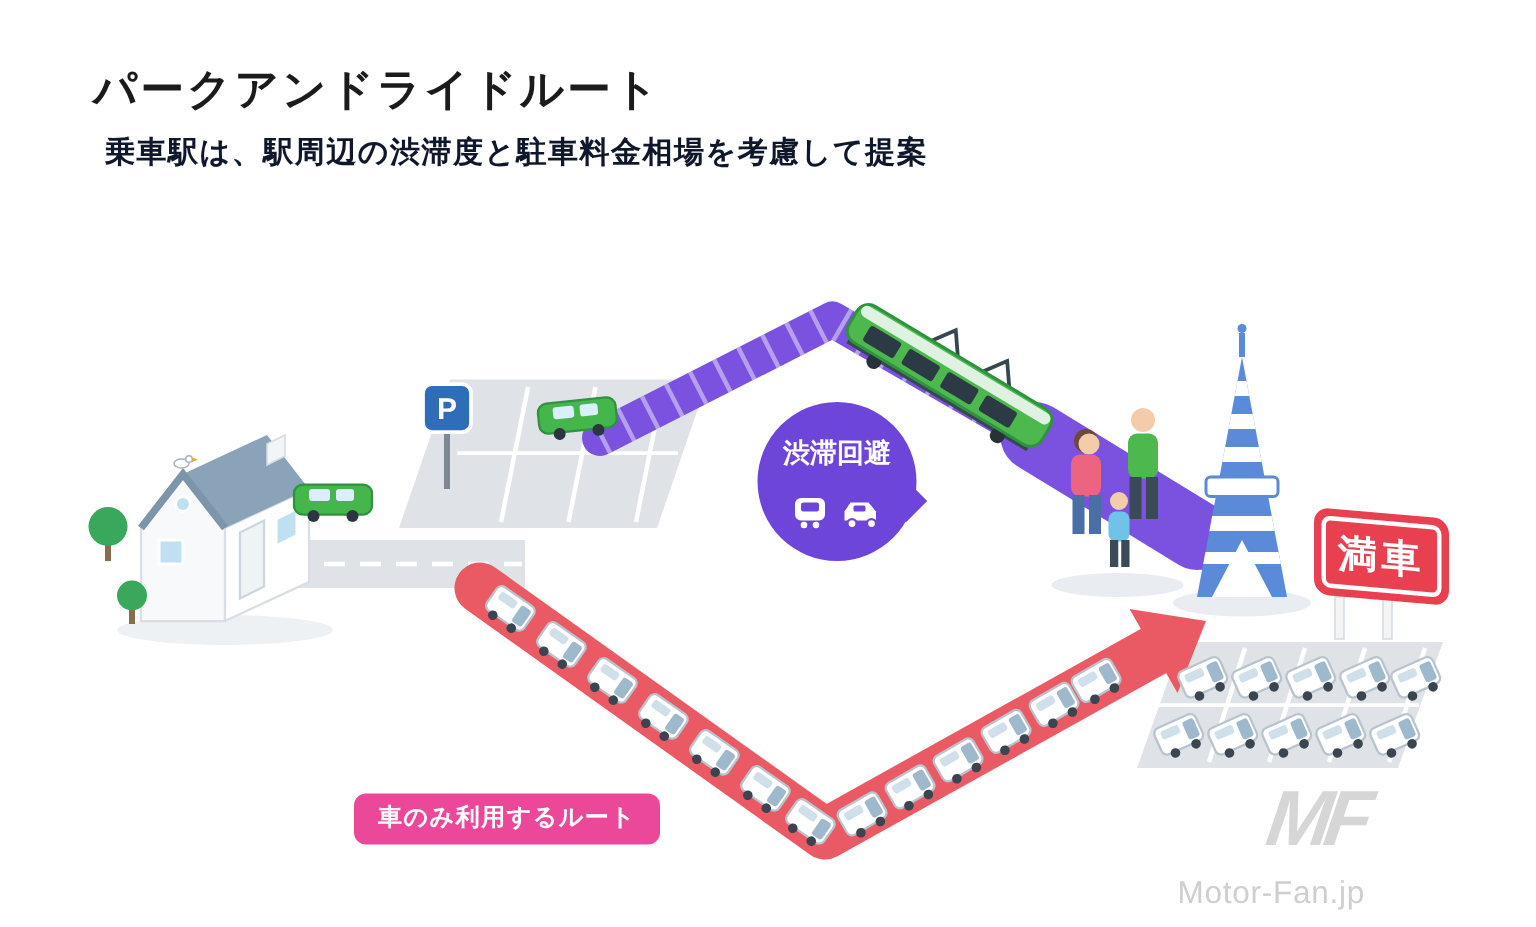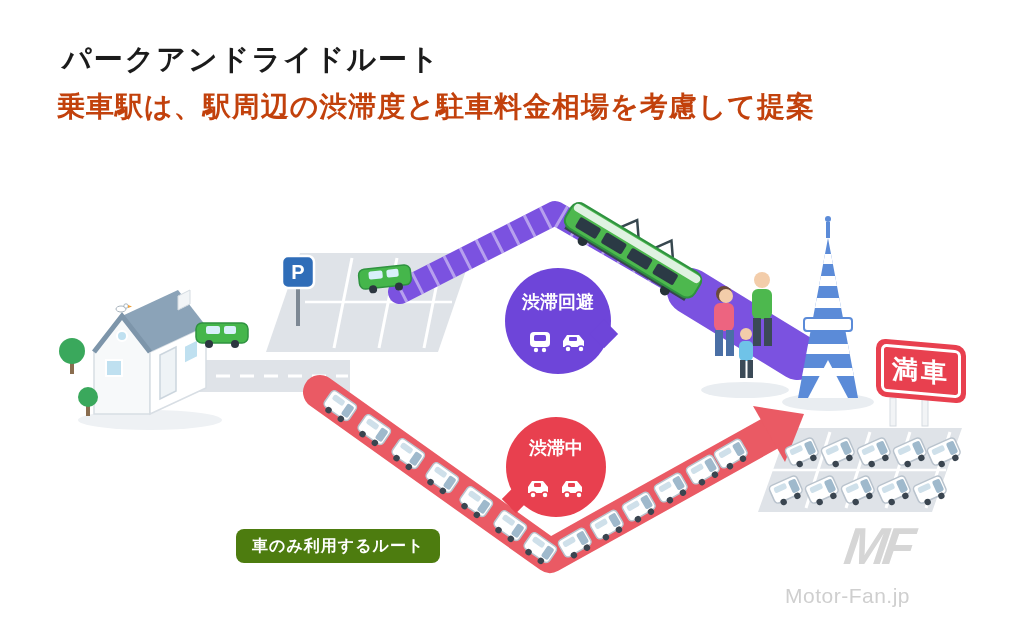--- a/index.html
+++ b/index.html
@@ -1,27 +1,27 @@
 <!DOCTYPE html>
 <html><head>
 <meta charset="utf-8">
 <style>
   *{margin:0;padding:0;box-sizing:border-box}
   html,body{background:#fff}
   body{width:1024px;height:618px;overflow:hidden;font-family:"Liberation Sans","DejaVu Sans",sans-serif}
   .canvas{position:relative;width:928px;height:618px;background:#fff}
 
   .title{position:absolute;left:62px;top:40px;font-size:29px;font-weight:800;color:#1b1b1b;letter-spacing:2px}
-  .subtitle{position:absolute;left:57px;top:88px;font-size:28px;font-weight:700;color:#c2410c;letter-spacing:1px}
+  .subtitle{position:absolute;left:70px;top:88px;font-size:20px;font-weight:700;color:#0f172a;letter-spacing:1px}
 
   .scene{position:absolute;left:0;top:0}
 
   .route-label{position:absolute;color:#fff;font-weight:700;font-size:16px;line-height:1;padding:9px 16px;border-radius:8px;letter-spacing:1px;white-space:nowrap}
   .route-label.purple{left:233px;top:193px;background:#7a4fe3}
-  .route-label.red{left:236px;top:529px;background:#4d7c0f}
+  .route-label.red{left:236px;top:529px;background:#ec4899}
 
   .badge{position:absolute;border-radius:50%;color:#fff;display:flex;flex-direction:column;align-items:center;justify-content:center;gap:17px;font-weight:700}
   .badge .tail{position:absolute;width:20px;height:20px;transform:rotate(45deg)}
   .badge.purple{left:505px;top:268px;width:106px;height:106px;background:#6e45d9;font-size:18px}
   .badge.purple .tail{background:#6e45d9;right:-3px;top:56px}
   .badge.red{left:506px;top:417px;width:100px;height:100px;background:#e8404f;font-size:18px}
   .badge.red .tail{background:#e8404f;left:0px;bottom:8px}
   .badge .icons{display:flex;gap:6px;align-items:flex-end}
 
   .full-sign{position:absolute;left:876px;top:342px;width:90px;height:58px;background:#e8404f;border-radius:10px;padding:5px;transform:skewY(5deg)}
@@ -221,38 +221,20 @@
       <svg width="30" height="22" viewBox="0 0 30 22">
         <path d="M4,10 L8,4 h12 l5,6 v6 H4 Z" fill="#ffffff"></path>
         <rect x="10" y="6" width="8" height="4" rx="1" fill="#6e45d9"></rect>
         <circle cx="9" cy="18" r="3" fill="#ffffff" stroke="#6e45d9" stroke-width="1.5"></circle>
         <circle cx="22" cy="18" r="3" fill="#ffffff" stroke="#6e45d9" stroke-width="1.5"></circle>
       </svg>
     </span>
     <span class="tail"></span>
   </div>
 
-  <div class="badge red">
-    <span>渋滞中</span>
-    <span class="icons">
-      <svg width="28" height="22" viewBox="0 0 28 22">
-        <path d="M3,10 L7,4 h11 l5,6 v6 H3 Z" fill="#ffffff"></path>
-        <rect x="9" y="6" width="7" height="4" rx="1" fill="#e8404f"></rect>
-        <circle cx="8" cy="18" r="3" fill="#ffffff" stroke="#e8404f" stroke-width="1.5"></circle>
-        <circle cx="20" cy="18" r="3" fill="#ffffff" stroke="#e8404f" stroke-width="1.5"></circle>
-      </svg>
-      <svg width="28" height="22" viewBox="0 0 28 22">
-        <path d="M3,10 L7,4 h11 l5,6 v6 H3 Z" fill="#ffffff"></path>
-        <rect x="9" y="6" width="7" height="4" rx="1" fill="#e8404f"></rect>
-        <circle cx="8" cy="18" r="3" fill="#ffffff" stroke="#e8404f" stroke-width="1.5"></circle>
-        <circle cx="20" cy="18" r="3" fill="#ffffff" stroke="#e8404f" stroke-width="1.5"></circle>
-      </svg>
-    </span>
-    <span class="tail"></span>
-  </div>
 
   <div class="full-sign">
     <div class="full-sign-inner">満車</div>
   </div>
 
   <div class="watermark">
     <div class="wm-logo">MF</div>
     <div class="wm-text">Motor-Fan.jp</div>
   </div>
 

